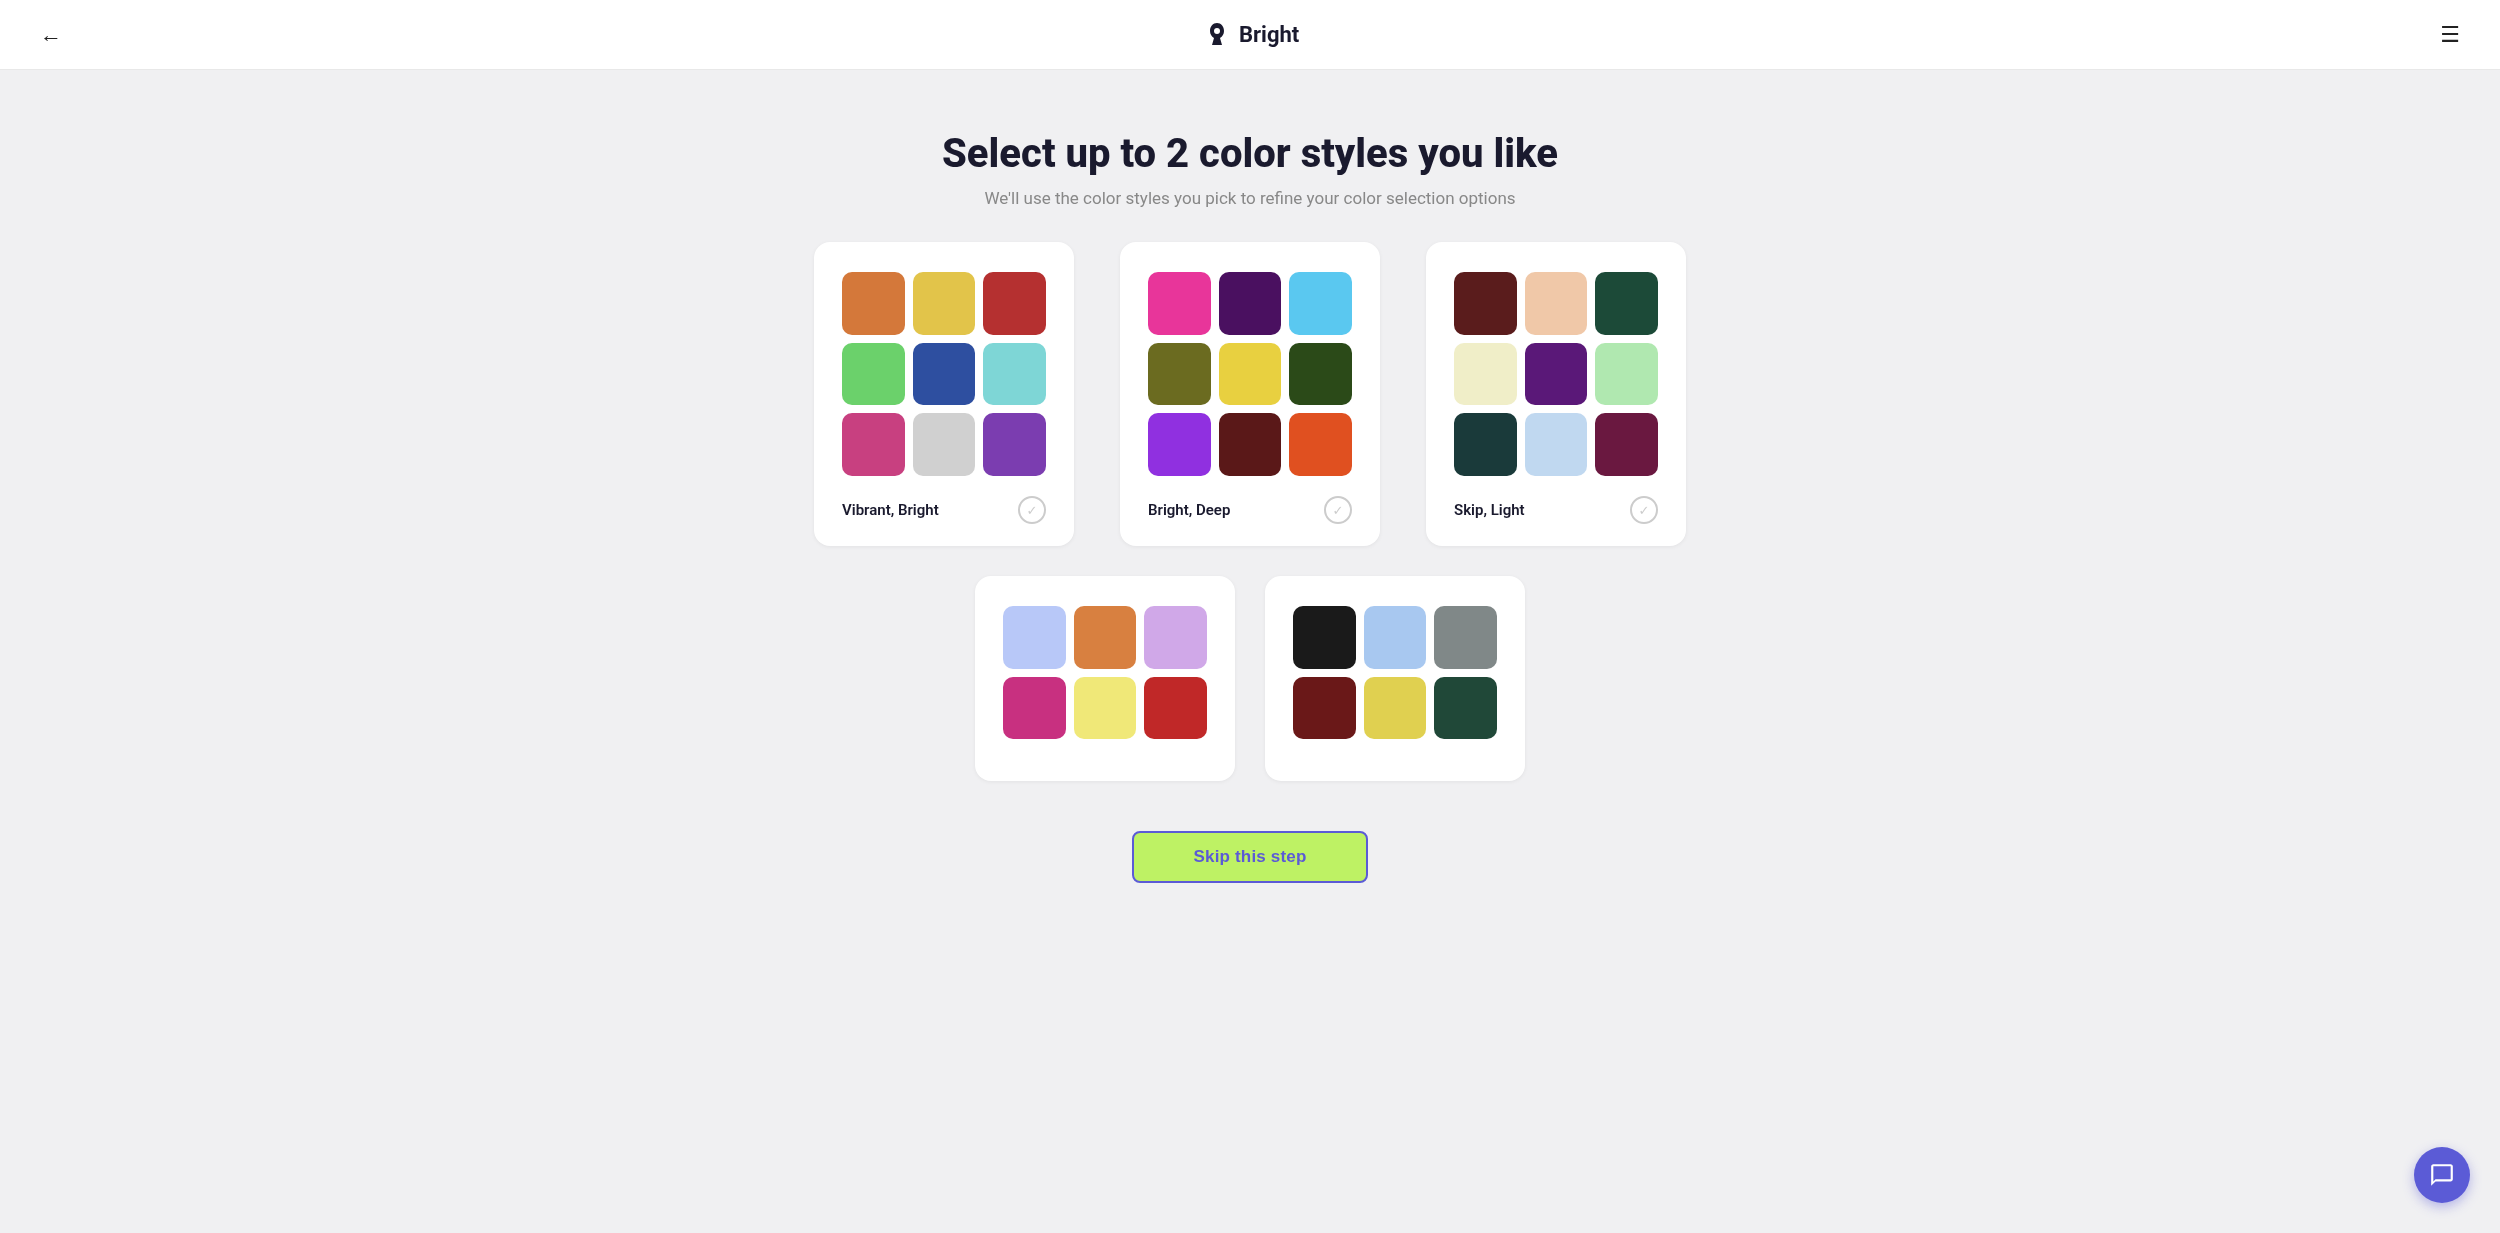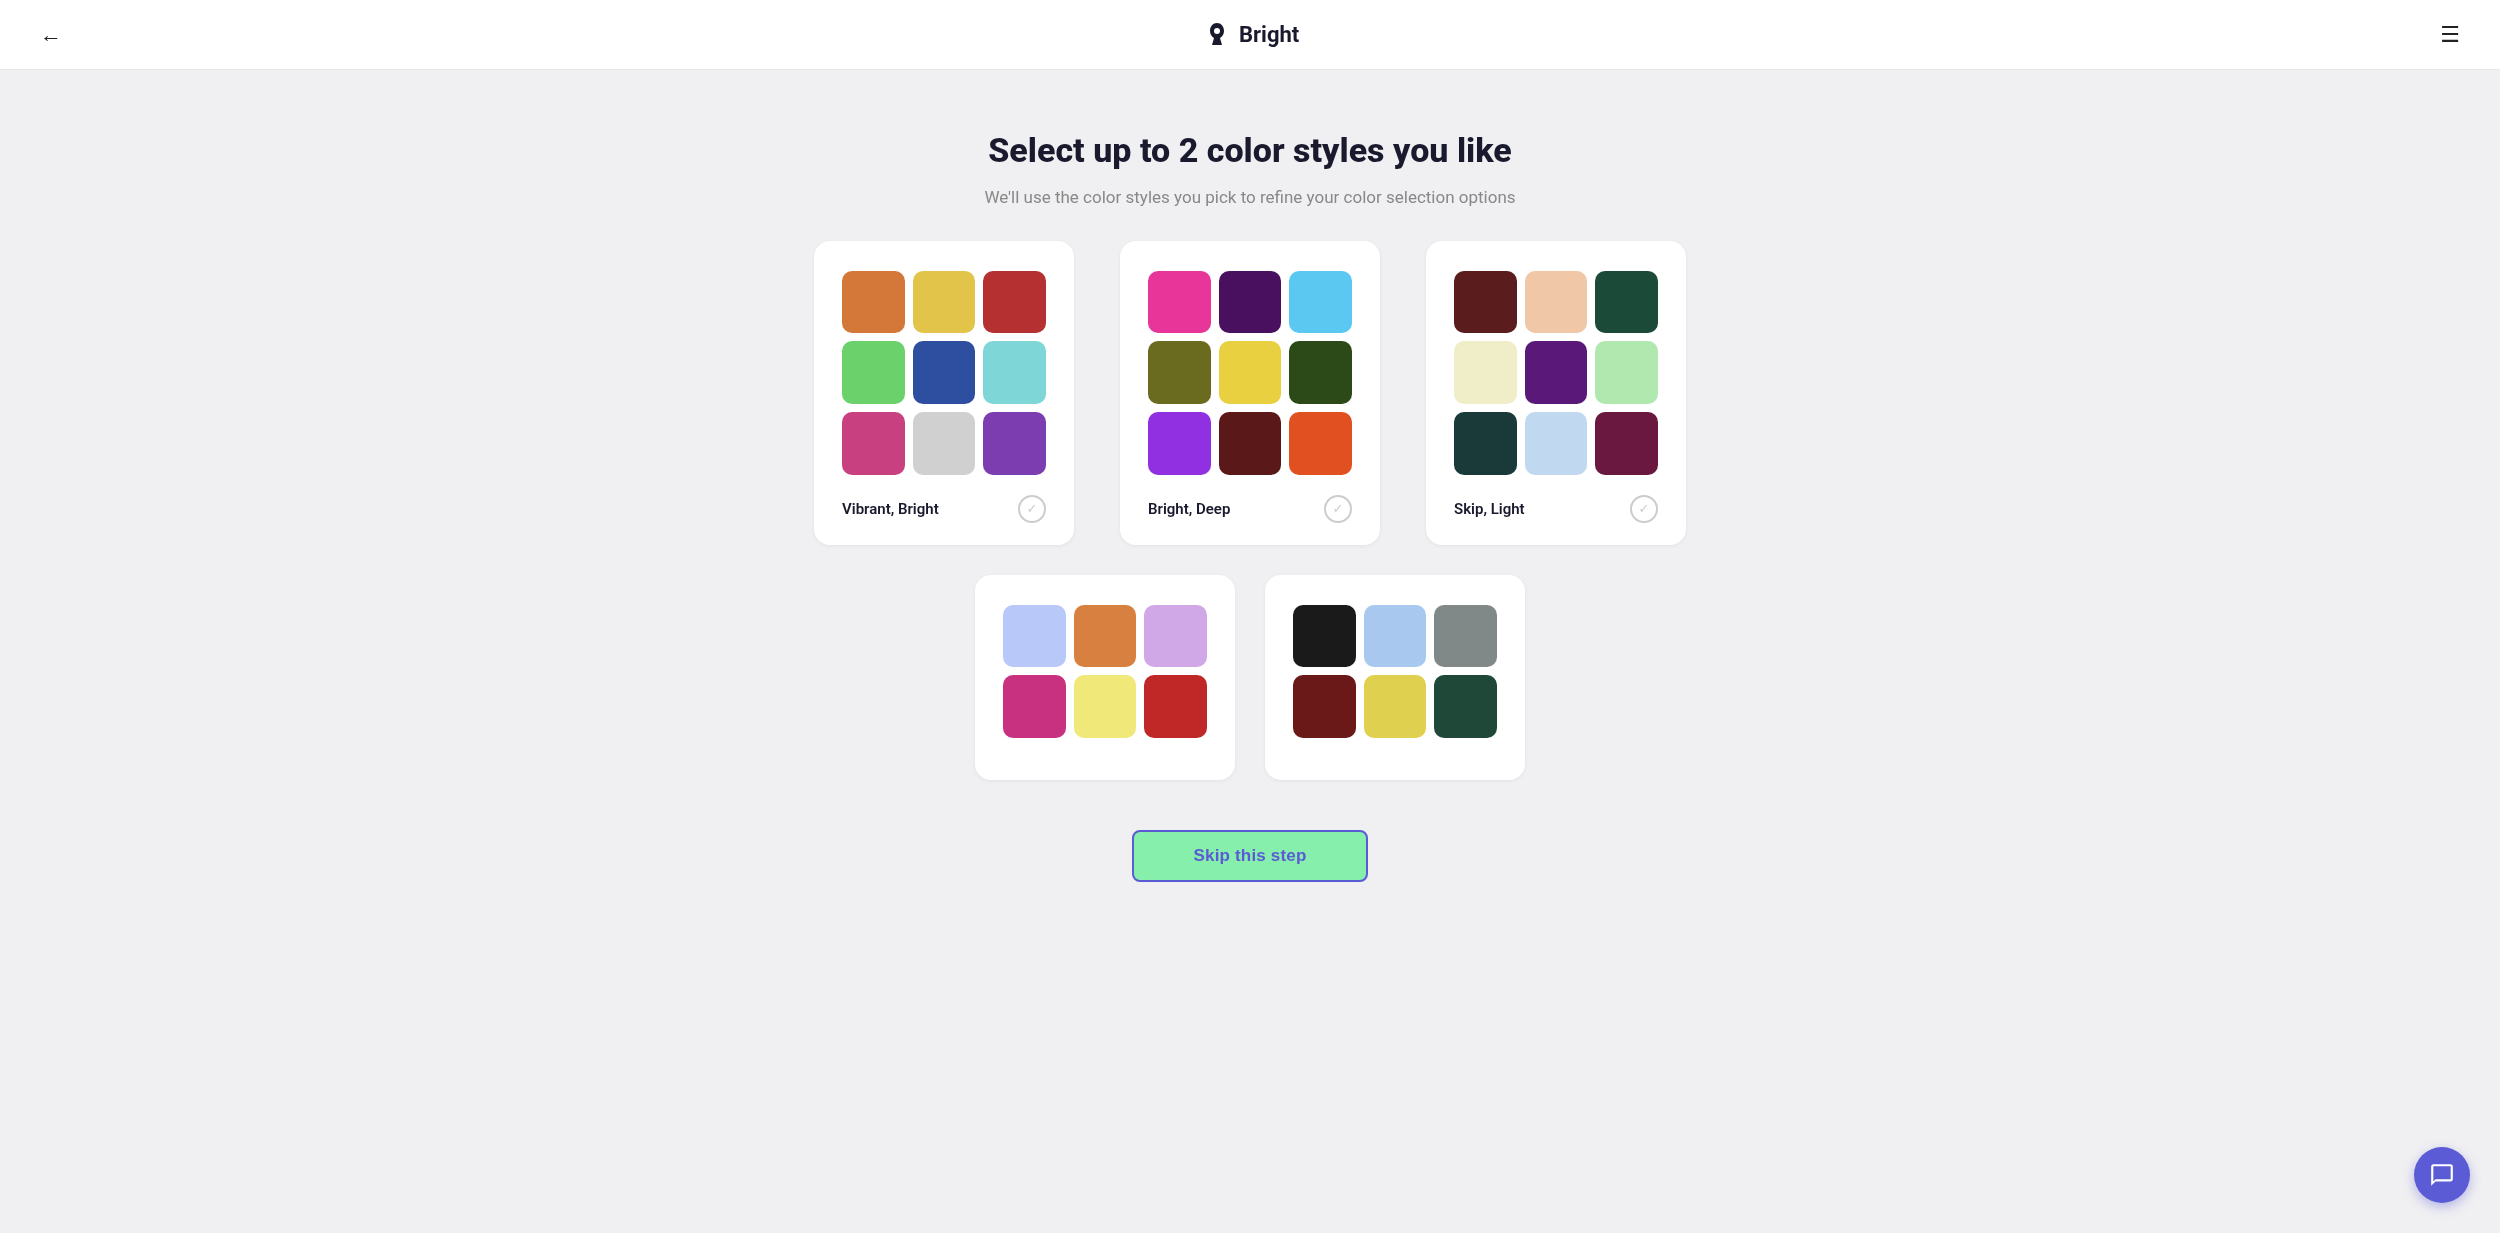--- a/index.html
+++ b/index.html
@@ -55,24 +55,24 @@
 
     
     .main {
       max-width: 1200px;
       margin: 0 auto;
       padding: 60px 40px 120px;
     }
 
     .page-title {
       text-align: center;
-      font-size: 34px;
+      font-size: 40px;
       font-weight: 800;
       color: #1a1a2e;
-      margin-bottom: 16px;
+      margin-bottom: 10px;
       line-height: 1.2;
     }
 
     .page-subtitle {
       text-align: center;
       font-size: 17px;
       color: #888;
       margin-bottom: 34px;
     }
 
@@ -141,21 +141,21 @@
     
     .skip-btn-wrapper {
       display: flex;
       justify-content: center;
       margin-top: 10px;
     }
 
     .skip-btn {
       border: 2px solid #5b5bd6;
       color: #5b5bd6;
-      background: #86efac;
+      background: #bef264;
       border-radius: 8px;
       padding: 14px 60px;
       font-size: 17px;
       font-weight: 600;
       cursor: pointer;
       letter-spacing: 0.01em;
     }
 
     
     .chat-bubble {

